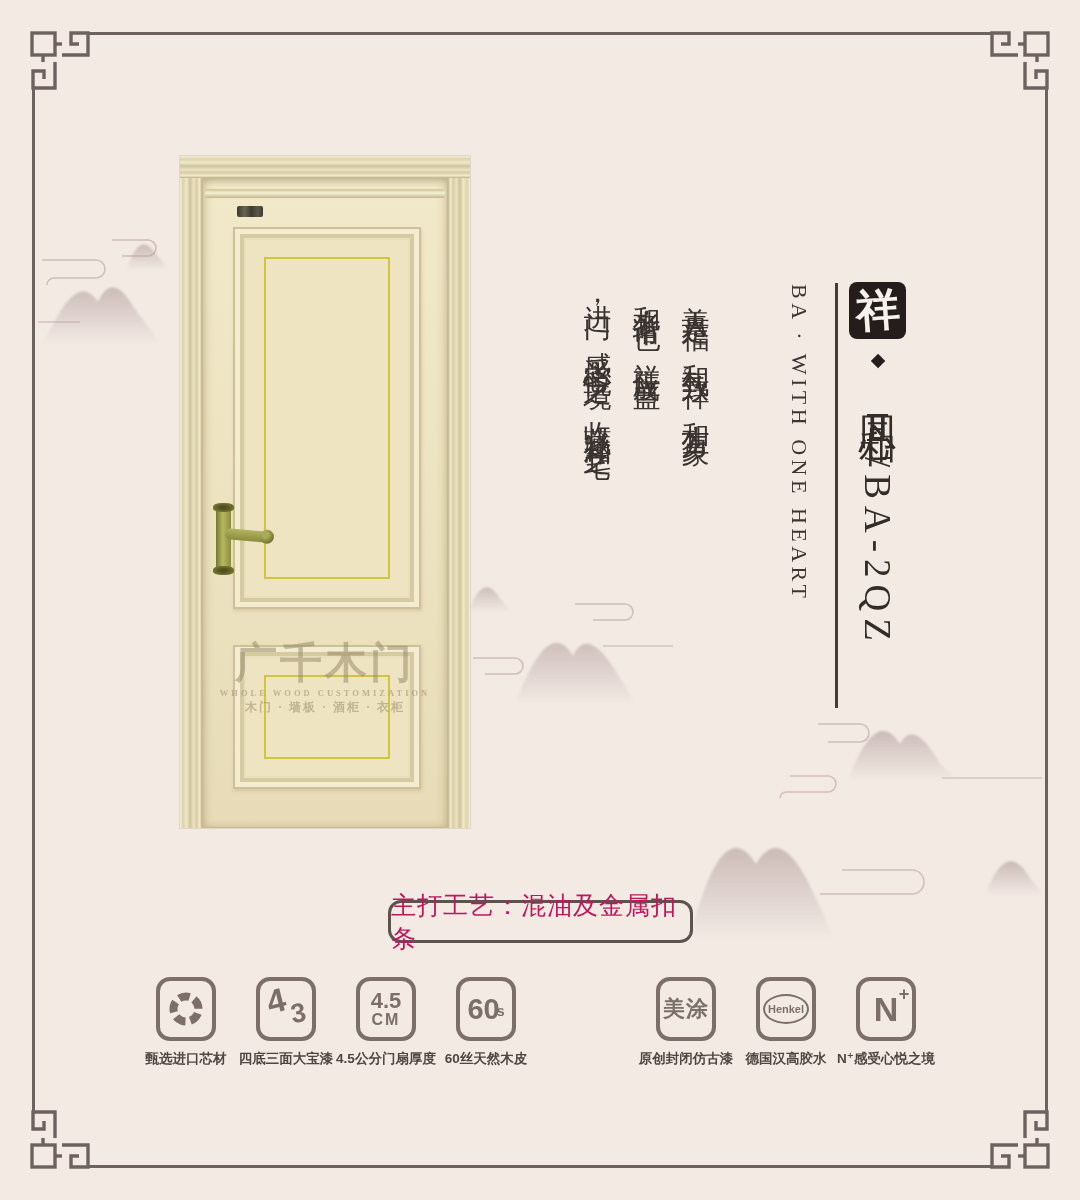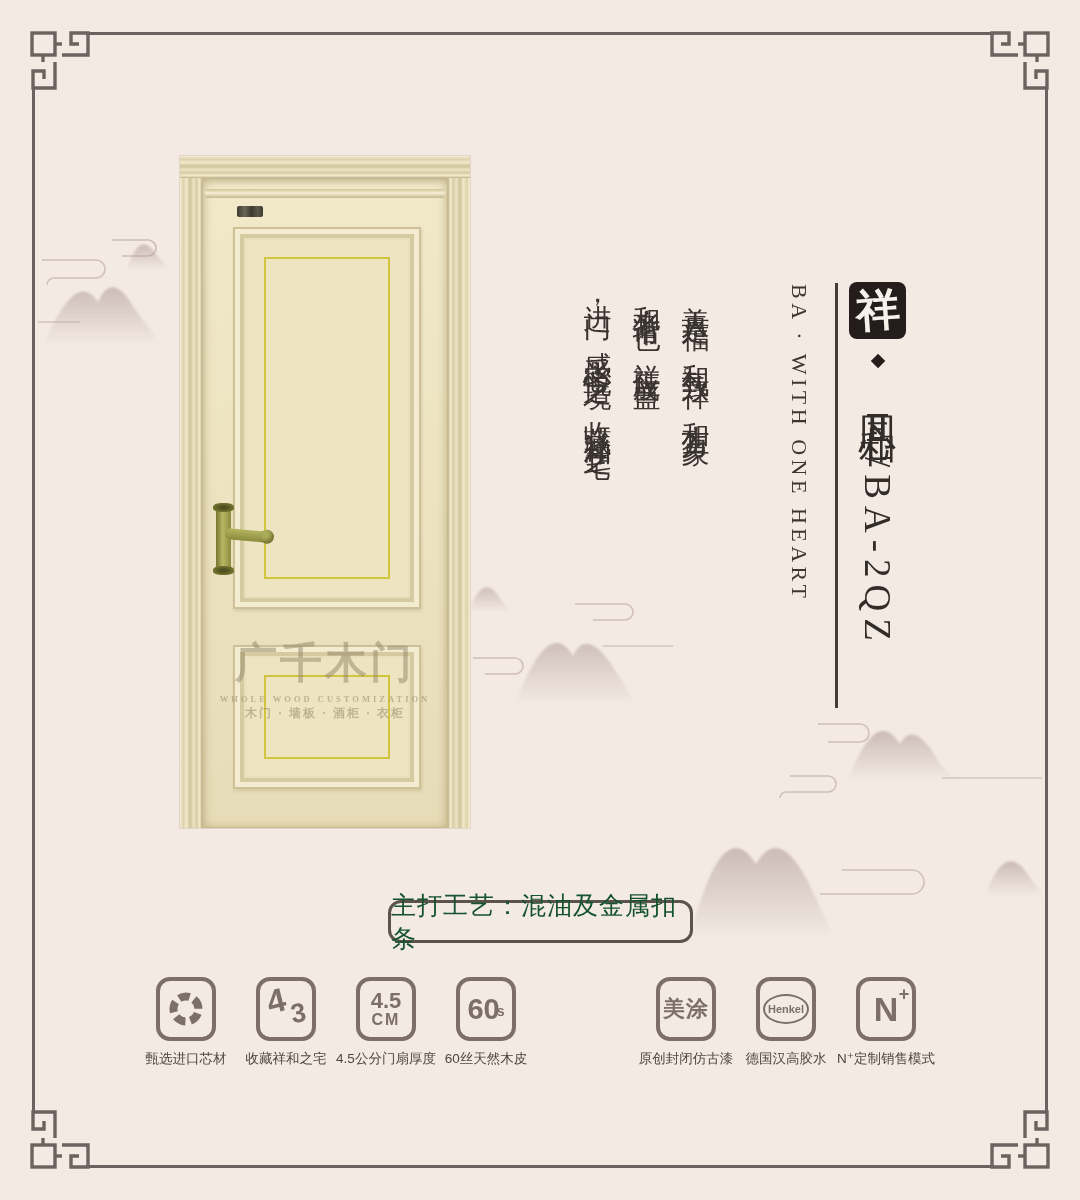--- a/index.html
+++ b/index.html
@@ -51,49 +51,49 @@
   .plate::before,.plate::after{content:"";position:absolute;left:-3px;width:21px;height:9px;
     background:radial-gradient(#4f4f1f 20%,#8a8a3a);border-radius:40%;}
   .plate::before{top:-4px;} .plate::after{bottom:-4px;}
   .lever{position:absolute;left:9px;top:23px;width:45px;height:11px;border-radius:6px;
     background:linear-gradient(180deg,#b3b460,#8b8c3c);transform:rotate(5deg);}
   .lever::after{content:"";position:absolute;right:-4px;top:-2px;width:14px;height:14px;border-radius:50%;
     background:radial-gradient(circle at 35% 35%,#aaab58 25%,#515120);}
   .watermark{position:absolute;left:0;right:0;top:462px;text-align:center;
     color:rgba(146,132,102,.5);line-height:1.12;}
   .wm-big{font-size:42px;font-weight:bold;letter-spacing:3px;}
-  .wm-en{font-size:8.5px;letter-spacing:3px;margin-top:8px;color:rgba(150,136,108,.55);font-weight:bold;}
+  .wm-en{font-size:8.5px;letter-spacing:3px;margin-top:2px;color:rgba(150,136,108,.55);font-weight:bold;}
   .wm-sub{font-size:12px;letter-spacing:2px;margin-top:2px;font-weight:bold;}
   
   .v{writing-mode:vertical-rl;text-orientation:mixed;}
   .poem{position:absolute;left:583px;top:283px;height:585px;font-size:28px;letter-spacing:6px;
     color:var(--ink,#3a332f);font-weight:400;}
   .poem p{margin:0;line-height:1;}
   .poem p:not(:first-child){margin-right:21px;}
   .title-en{position:absolute;left:782px;top:284px;height:430px;width:34px;line-height:34px;
     font-family:"Liberation Serif","DejaVu Serif",serif;font-size:22px;letter-spacing:4.5px;color:#3c3531;}
   .sep{position:absolute;left:835px;top:283px;width:2.5px;height:425px;background:#433c38;}
   .seal{position:absolute;left:849px;top:282px;width:57px;height:57px;border-radius:8px;
     background:var(--seal,#241d1b);color:#f6f1ea;display:flex;align-items:center;justify-content:center;
     font-family:"Liberation Serif","DejaVu Serif",serif;font-size:44px;font-weight:bold;}
   .seal span{transform:rotate(-4deg);}
   .diamond{position:absolute;left:858px;top:348px;width:40px;text-align:center;font-size:19px;color:#241d1b;}
   .title-cn{position:absolute;left:852px;top:386px;height:340px;width:50px;line-height:50px;
     font-family:"Liberation Serif","DejaVu Serif",serif;font-size:37px;letter-spacing:7px;color:#332d2a;}
   
   .banner{position:absolute;left:388px;top:900px;width:305px;height:43px;border:3px solid #5c534f;
     border-radius:13px;display:flex;align-items:center;justify-content:center;
-    font-size:25px;letter-spacing:1px;color:#14532d;box-sizing:border-box;}
+    font-size:25px;letter-spacing:1px;color:#be185d;box-sizing:border-box;}
   
   .feature{position:absolute;top:977px;width:100px;text-align:center;color:var(--icon,#7c6f69);}
   .f0{left:136px;} .f1{left:236px;} .f2{left:336px;} .f3{left:436px;}
   .f4{left:536px;} .f5{left:636px;} .f6{left:736px;} .f7{left:836px;}
   .fbox{width:60px;height:64px;margin:0 auto;border:4px solid var(--icon,#7c6f69);border-radius:14px;
     box-sizing:border-box;display:flex;align-items:center;justify-content:center;position:relative;overflow:hidden;}
-  .flabel{margin-top:9px;font-size:13.5px;font-weight:normal;color:var(--label,#4f4641);white-space:nowrap;}
+  .flabel{margin-top:9px;font-size:13.5px;font-weight:bold;color:var(--label,#4f4641);white-space:nowrap;}
   .g43{position:relative;width:100%;height:100%;font-weight:bold;}
   .g43 .a{position:absolute;left:7px;top:1px;font-size:33px;transform:rotate(-14deg);}
   .g43 .b{position:absolute;right:6px;top:17px;font-size:27px;transform:rotate(-10deg);}
   .stack{display:flex;flex-direction:column;align-items:center;line-height:.95;font-weight:bold;justify-content:flex-end;}
   .stack .a{font-size:22px;} .stack .b{font-size:16px;letter-spacing:2px;}
   .stack.dB .a{font-size:24px;} .stack.dB .b{font-size:14px;letter-spacing:0;}
   .g60{display:flex;align-items:center;font-weight:bold;line-height:1;}
   .g60 .a{font-size:29px;} .g60 .b{font-size:14px;margin-left:-3px;margin-bottom:-3px;}
   .gtxt{font-size:22px;font-weight:bold;letter-spacing:1px;}
   .gell{border:2.5px solid currentColor;border-radius:50%;padding:7px 3px;font-size:11px;font-weight:bold;}
@@ -243,21 +243,21 @@
     <div class="flabel">甄选进口芯材</div>
   </div>
 
   <div class="feature f1">
     <div class="fbox">
       <div class="g43">
         <span class="a">4</span>
         <span class="b">3</span>
       </div>
     </div>
-    <div class="flabel">收藏祥和之宅</div>
+    <div class="flabel">四底三面大宝漆</div>
   </div>
 
   <div class="feature f2">
     <div class="fbox">
       <div class="stack">
         <span class="a">4.5</span>
         <span class="b">CM</span>
       </div>
     </div>
     <div class="flabel">4.5公分门扇厚度</div>
@@ -288,16 +288,16 @@
     <div class="flabel">德国汉高胶水</div>
   </div>
 
   <div class="feature f7">
     <div class="fbox">
       <div class="gn">
         <span class="a">N</span>
         <span class="b">+</span>
       </div>
     </div>
-    <div class="flabel">N⁺定制销售模式</div>
+    <div class="flabel">N⁺感受心悦之境</div>
   </div>
 
 </div>
 
 </body></html>

